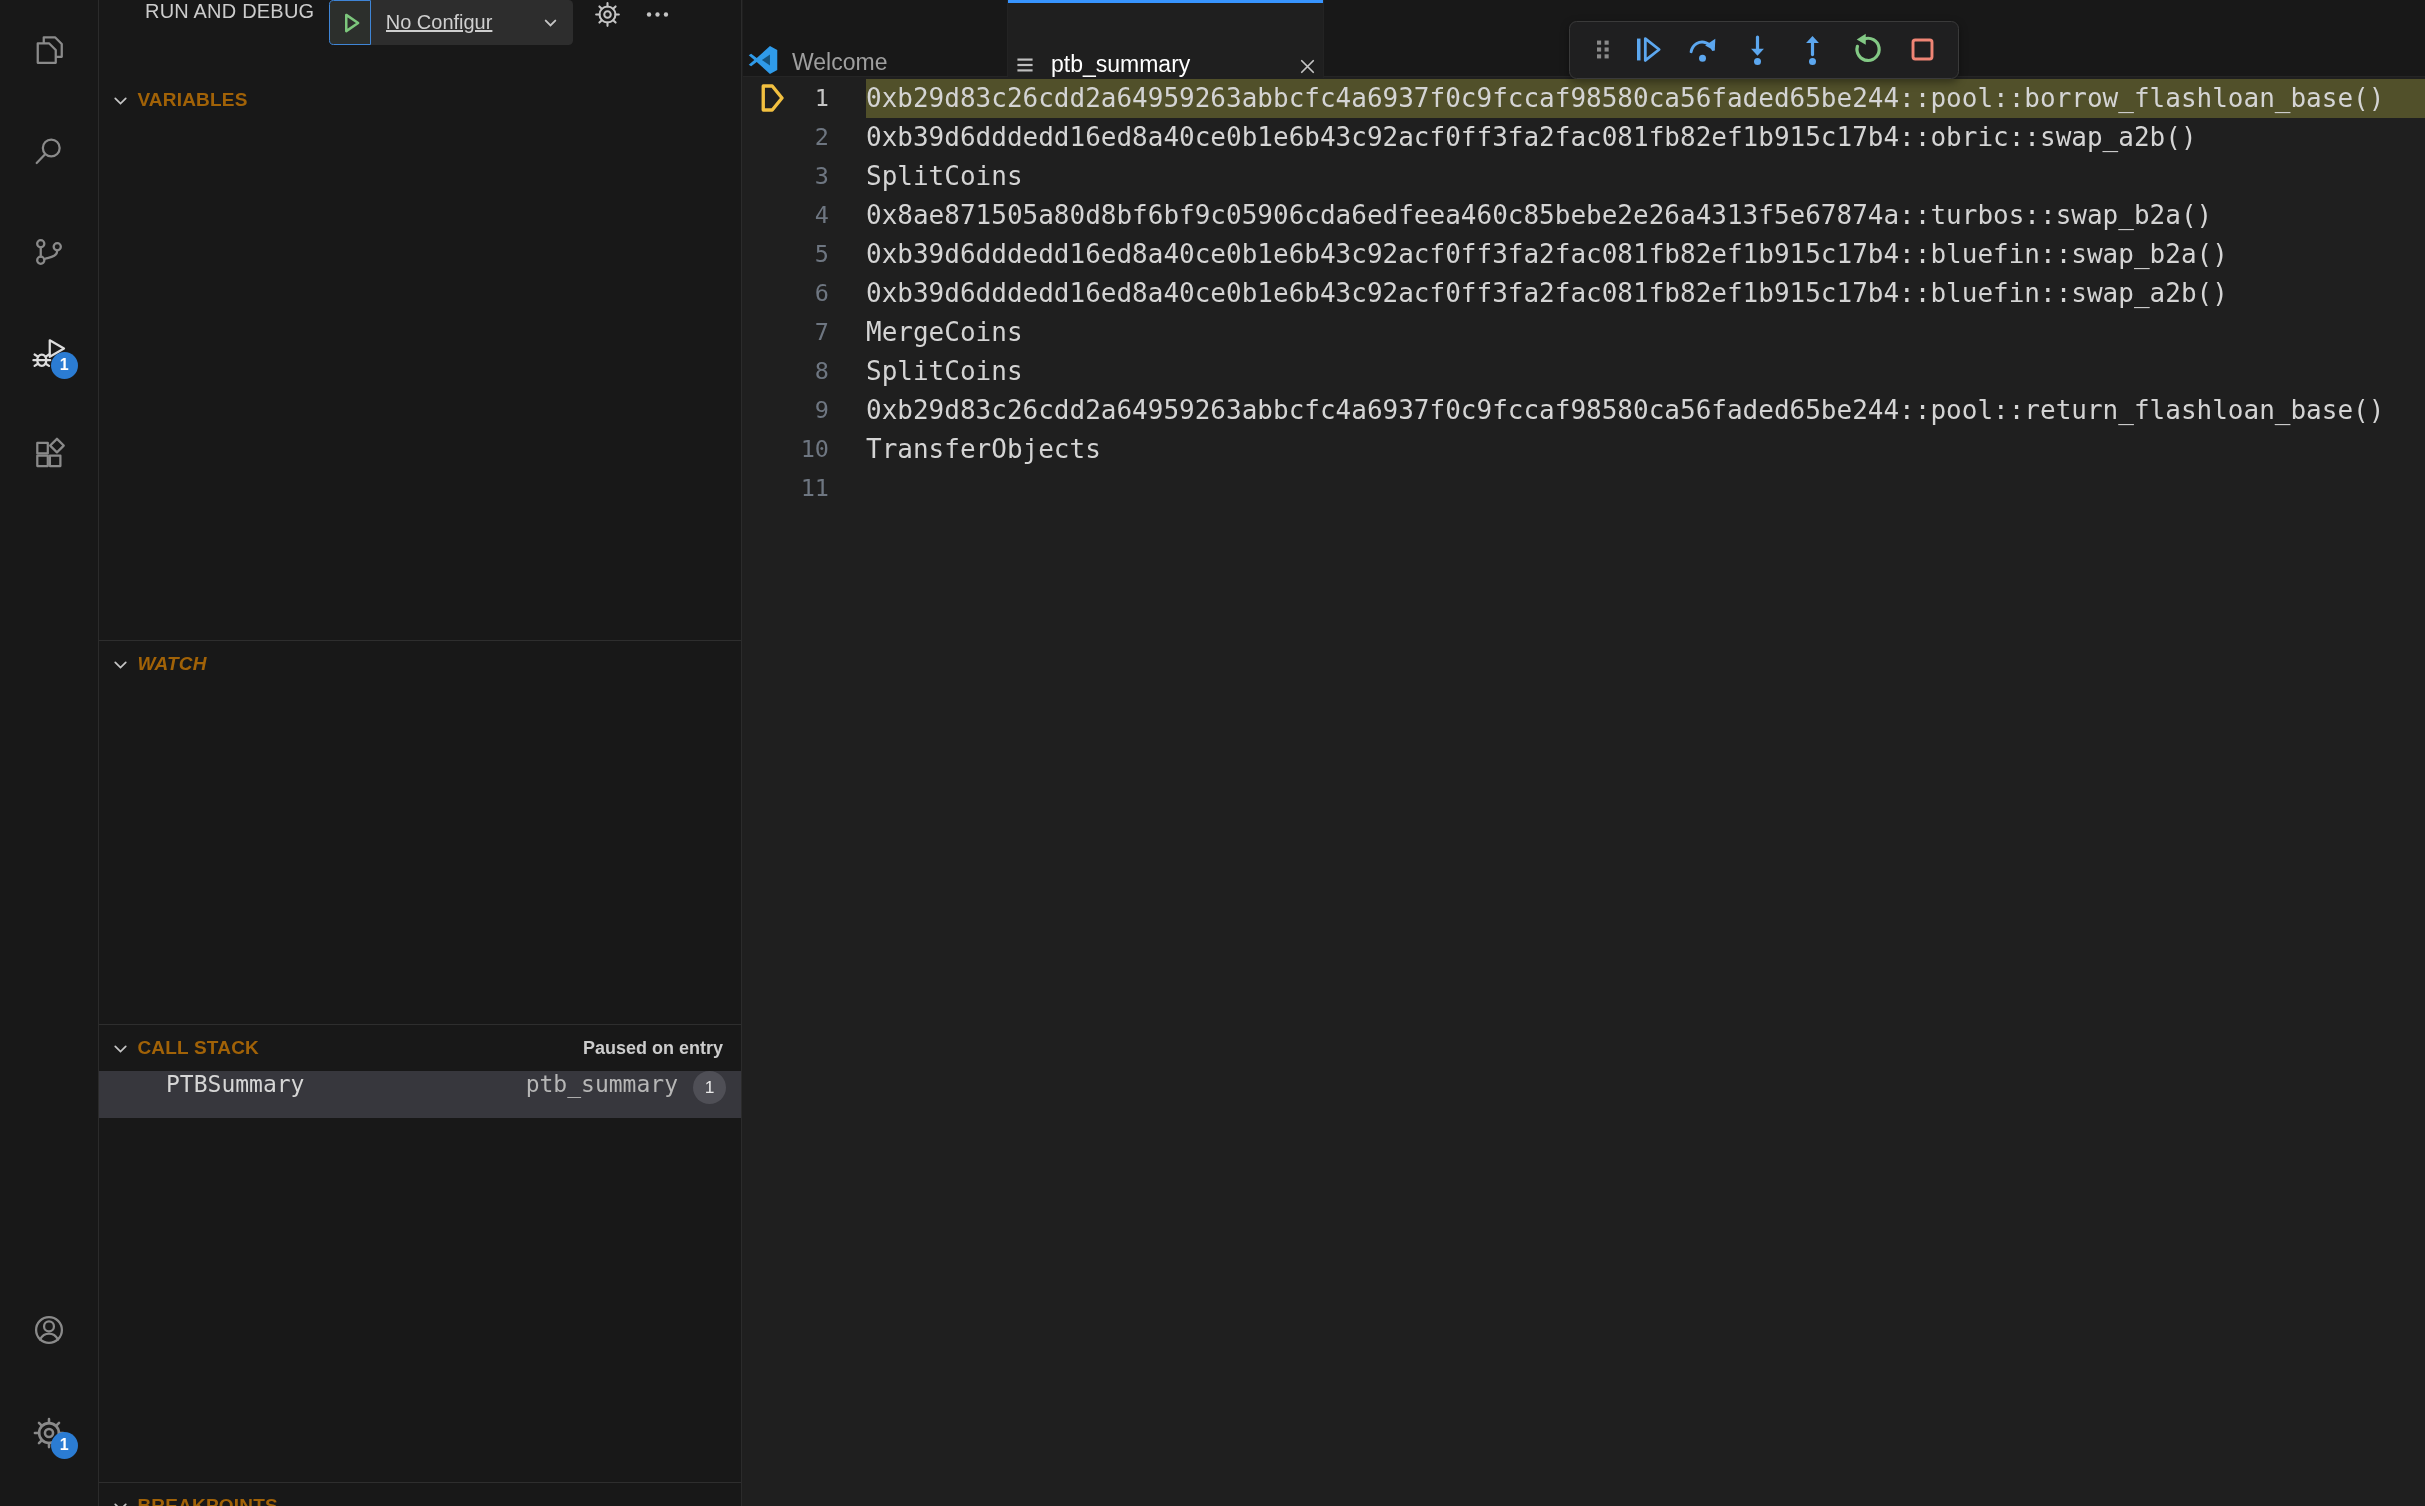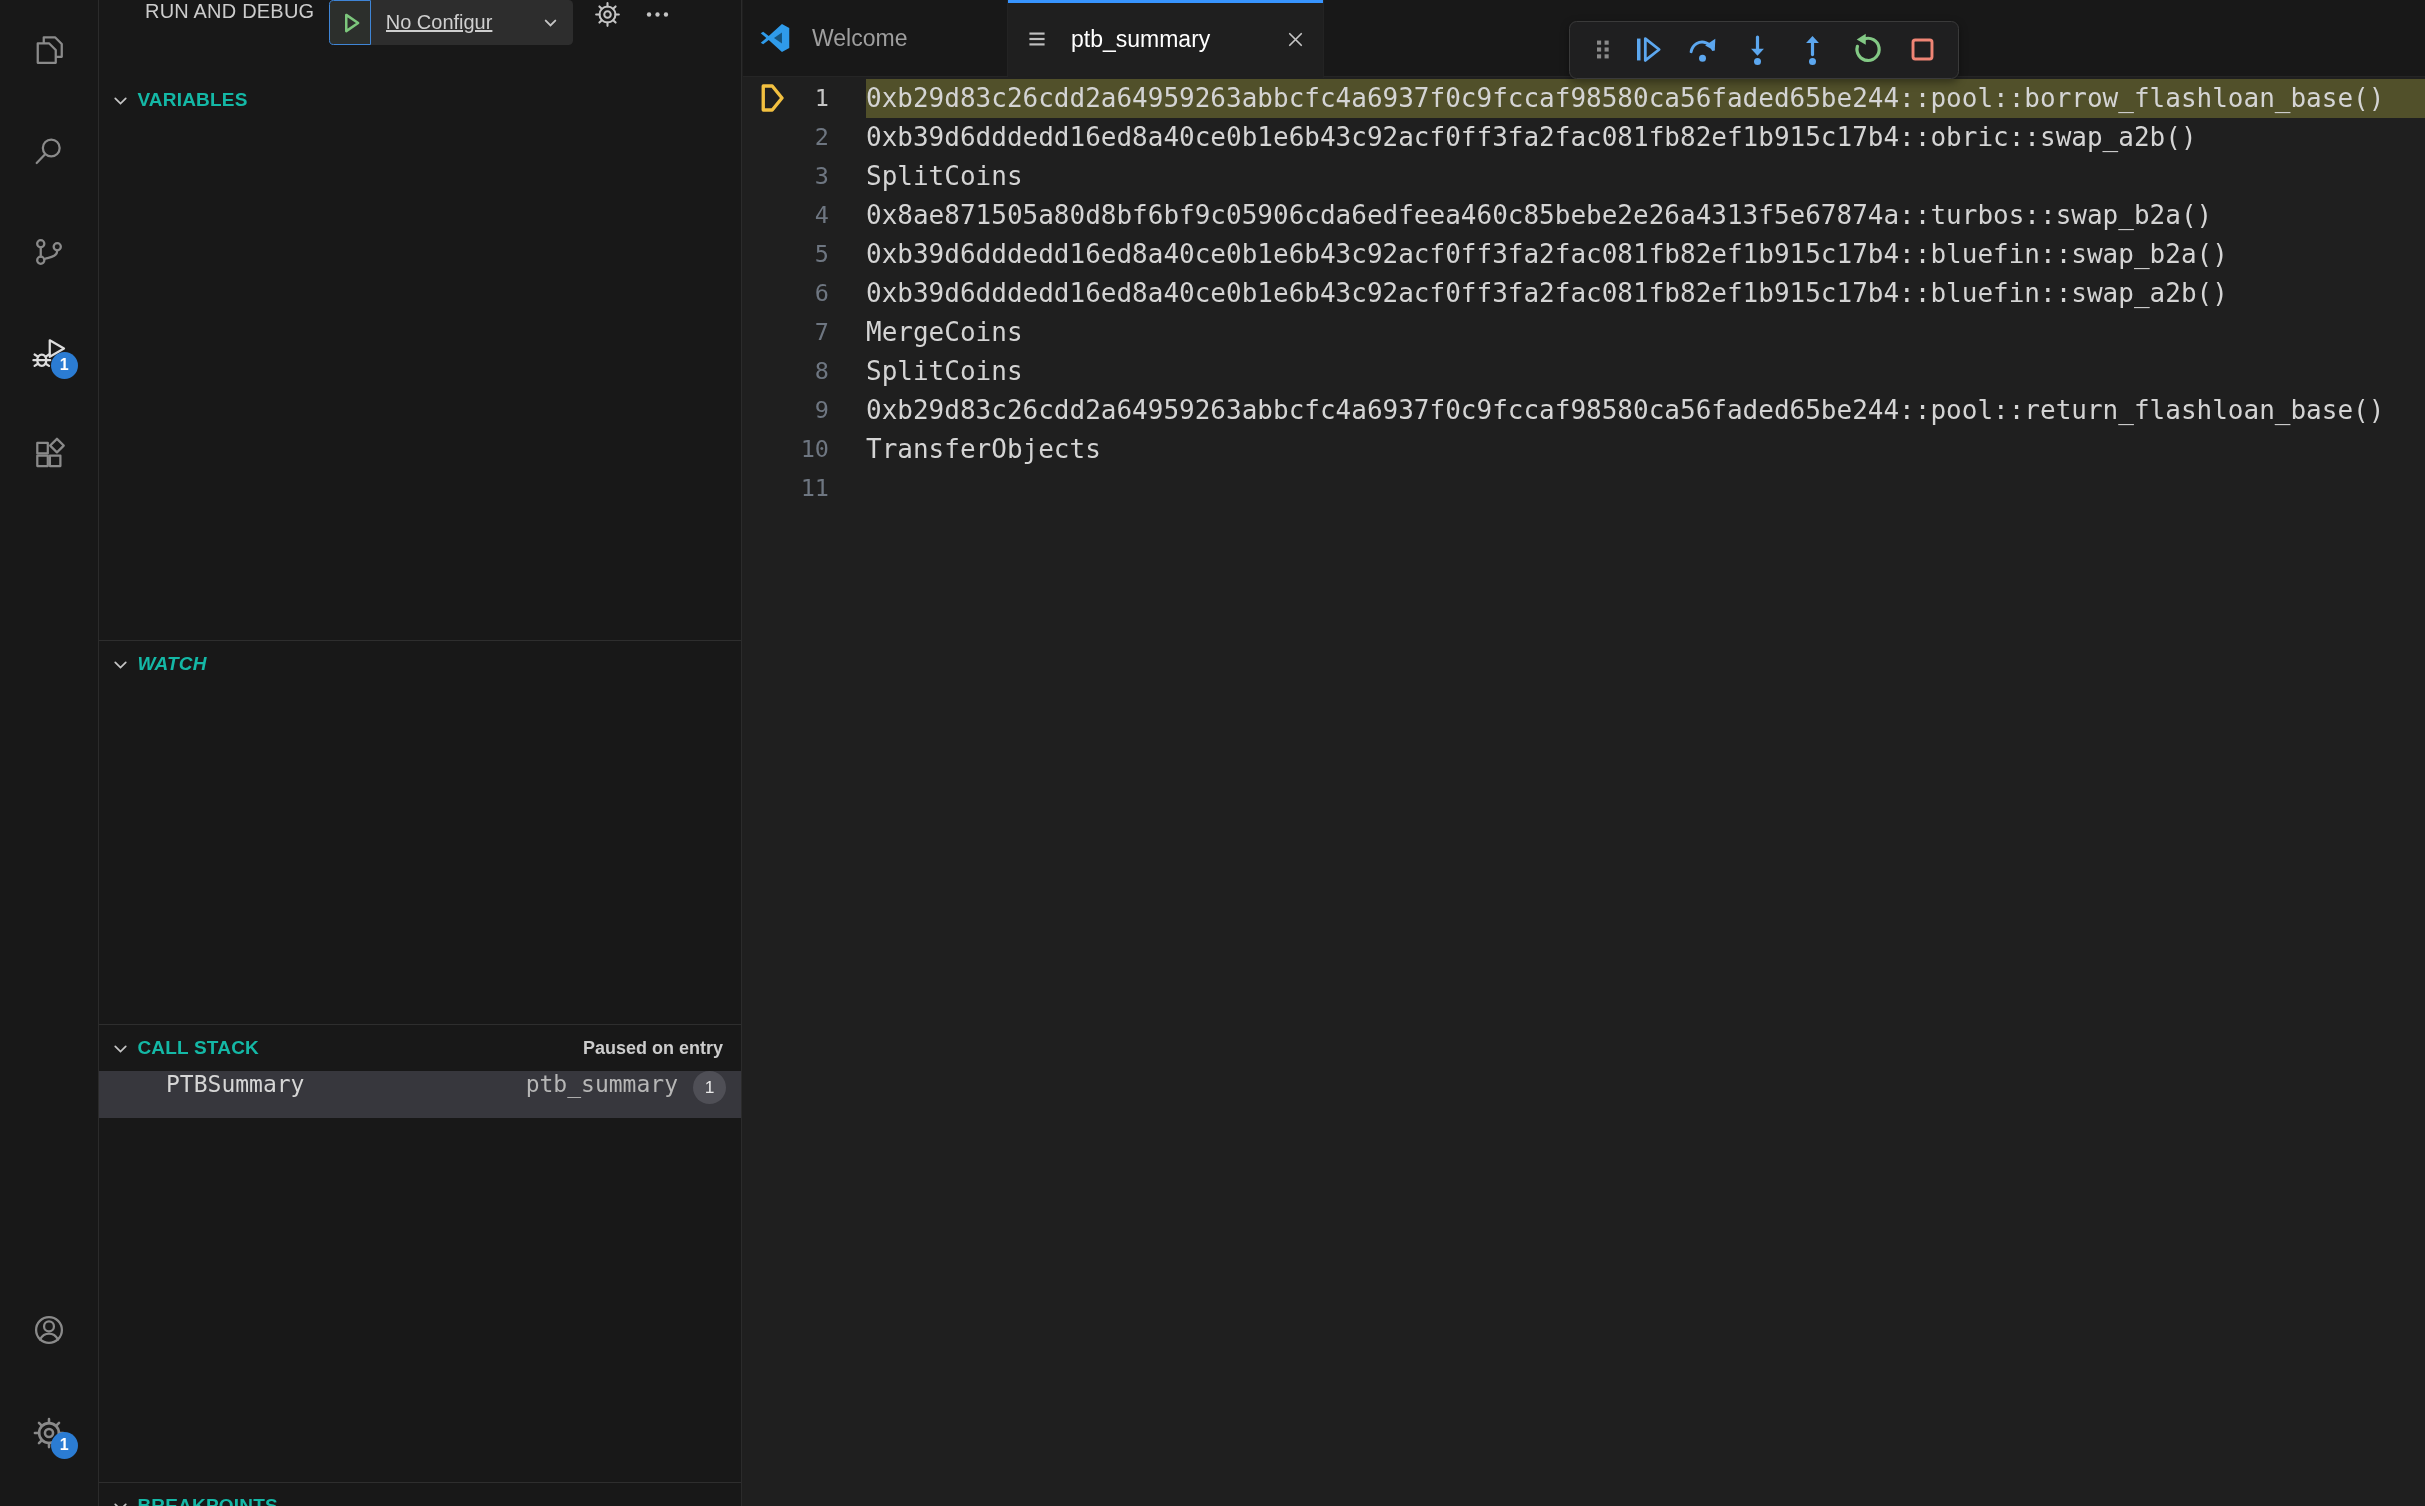--- a/index.html
+++ b/index.html
@@ -46,40 +46,40 @@
     width:202px;box-sizing:border-box;background:#2d2d2d;border-radius:0 4.6px 4.6px 0;
     display:flex;align-items:center;padding:0 10.6px 0 15px;font-size:20px;color:#cfcfcf;white-space:nowrap;overflow:hidden;text-decoration:underline;
   }
   .cfg-label .txt{flex:1;overflow:hidden;}
   .sb-gear{margin-left:20px;color:#c5c5c5;cursor:pointer;}
   .sb-more{margin-left:21px;color:#c5c5c5;cursor:pointer;}
 
   .section{box-sizing:border-box;flex:none;display:flex;flex-direction:column;}
   .section.bordered{border-top:0.8px solid #2e2e2e;}
   .sec-header{height:46px;flex:none;display:flex;align-items:center;padding:0 18px 0 11.4px;gap:6px;cursor:pointer;}
-  .sec-title{font-weight:700;font-size:19px;color:#14b8a6;letter-spacing:0.2px;}
+  .sec-title{font-weight:700;font-size:19px;color:#a16207;letter-spacing:0.2px;}
   .sec-status{margin-left:auto;font-weight:700;font-size:18px;color:#cccccc;}
   .chev{color:#c5c5c5;}
 
   .cs-row{
     height:47px;flex:none;background:#37373d;display:flex;align-items:flex-start;
     padding:0 15px 0 67px;font-family:"DejaVu Sans Mono",monospace;font-size:23px;color:#d6d6d6;cursor:pointer;
   }
   .cs-file{margin-left:auto;color:#b6b6b6;}
   .cs-badge{
     margin-left:15px;width:33px;height:33px;border-radius:50%;background:#4f4f56;
     color:#e8e8e8;font-family:"Liberation Sans",sans-serif;font-size:17.4px;
     display:flex;align-items:center;justify-content:center;flex:none;
   }
 
   
   .editor{position:absolute;top:0;right:0;bottom:0;left:743px;background:#1f1f1f;}
   .tab-bar{height:77px;box-sizing:border-box;background:#181818;border-bottom:0.8px solid #252525;display:flex;}
   .tab{
-    box-sizing:border-box;display:flex;align-items:center;gap:21px;padding:0 16px;
+    box-sizing:border-box;display:flex;align-items:flex-end;gap:13px;padding:0 4px;
     font-size:23px;color:#9f9f9f;border-right:0.8px solid #232323;background:#181818;
     position:relative;cursor:pointer;flex:none;
   }
   .tab.welcome{width:265px;}
   .tab.active{width:316px;height:78px;background:#1f1f1f;color:#ffffff;z-index:2;}
   .tab.active::before{content:"";position:absolute;top:0;left:0;right:0;height:3px;background:#3794ff;}
   .tab .close{margin-left:auto;color:#c5c5c5;cursor:pointer;}
 
   .code{position:relative;padding-top:1.5px;}
   .code-line{

